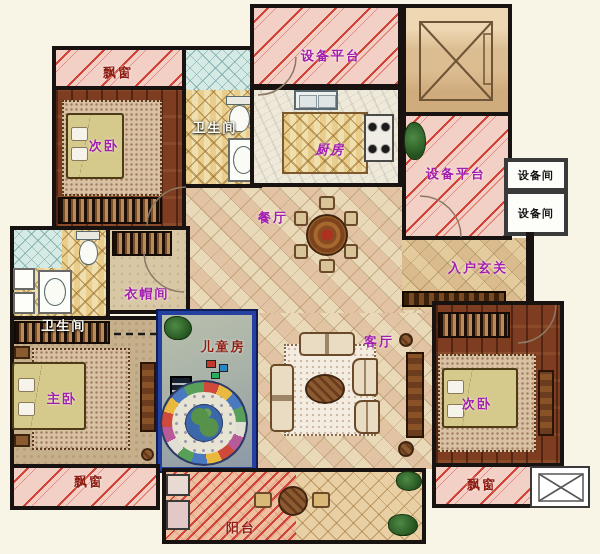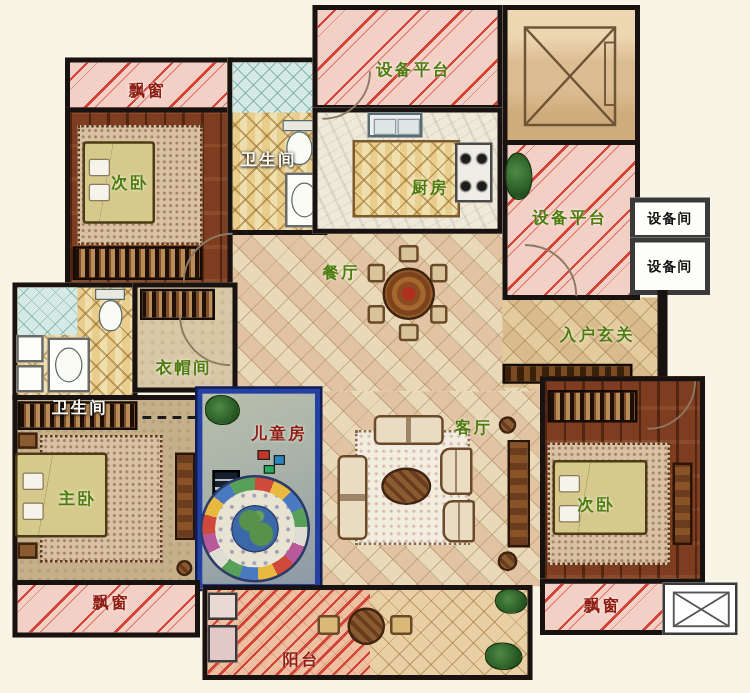--- a/index.html
+++ b/index.html
@@ -87,21 +87,21 @@
     border:2px solid #2b3a66;}
   .kidrug:before{content:"";position:absolute;inset:12%;border-radius:50%;background:#e8e4d4;
     background-image:radial-gradient(rgba(80,80,140,.5) 1px,transparent 2px);background-size:9px 9px;}
   .kidrug:after{content:"";position:absolute;inset:27%;border-radius:50%;
     background:radial-gradient(circle at 38% 32%,#58924a 0 8px,transparent 9px),
                radial-gradient(circle at 64% 62%,#58924a 0 9px,transparent 10px),
                radial-gradient(circle at 58% 22%,#6aa05a 0 4px,transparent 5px),#3a68a8;
     border:1px solid #2b3a66;}
   
   .lbl{position:absolute;transform:translate(-50%,-50%);font-weight:bold;font-size:13px;
-    color:#4d7c0f;letter-spacing:2px;white-space:nowrap;text-shadow:0 0 3px rgba(255,255,255,.85);}
+    color:#a21caf;letter-spacing:2px;white-space:nowrap;text-shadow:0 0 3px rgba(255,255,255,.85);}
   .lbl.red{color:#8e1d12;}
   .lbl.white{color:#fdfdf8;text-shadow:0 1px 2px rgba(0,0,0,.9),0 0 3px rgba(0,0,0,.6);margin-top:48px;}
   .lbl.small{font-size:11px;letter-spacing:1px;color:#101010;text-shadow:none;}
   svg.overlay{position:absolute;left:0;top:0;pointer-events:none;}
 </style>
 </head>
 <body>
 
 <div id="plan">
 
@@ -213,21 +213,21 @@
   <div class="abs stool" style="left:312px;top:492px;width:18px;height:16px;"></div>
   <div class="abs plant" style="left:396px;top:471px;width:26px;height:20px;"></div>
   <div class="abs plant" style="left:388px;top:514px;width:30px;height:22px;"></div>
 
   <div class="abs whitebox wall4" style="left:530px;top:466px;width:60px;height:42px;background:#fff;"></div>
 
   <div class="lbl red" style="left:118px;top:73px;">飘窗</div>
   <div class="lbl" style="left:104px;top:146px;">次卧</div>
   <div class="lbl white" style="left:215px;top:80px;">卫生间</div>
   <div class="lbl" style="left:331px;top:56px;">设备平台</div>
-  <div class="lbl" style="left:344px;top:150px;">厨房</div>
+  <div class="lbl" style="left:330px;top:150px;font-style:italic;">厨房</div>
   <div class="lbl" style="left:456px;top:174px;">设备平台</div>
   <div class="lbl small" style="left:536px;top:175px;">设备间</div>
   <div class="lbl small" style="left:536px;top:213px;">设备间</div>
   <div class="lbl" style="left:273px;top:218px;">餐厅</div>
   <div class="lbl" style="left:478px;top:268px;">入户玄关</div>
   <div class="lbl white" style="left:64px;top:278px;">卫生间</div>
   <div class="lbl" style="left:147px;top:294px;text-align:right;">衣帽间</div>
   <div class="lbl red" style="left:223px;top:347px;">儿童房</div>
   <div class="lbl" style="left:379px;top:342px;">客厅</div>
   <div class="lbl" style="left:62px;top:399px;">主卧</div>

